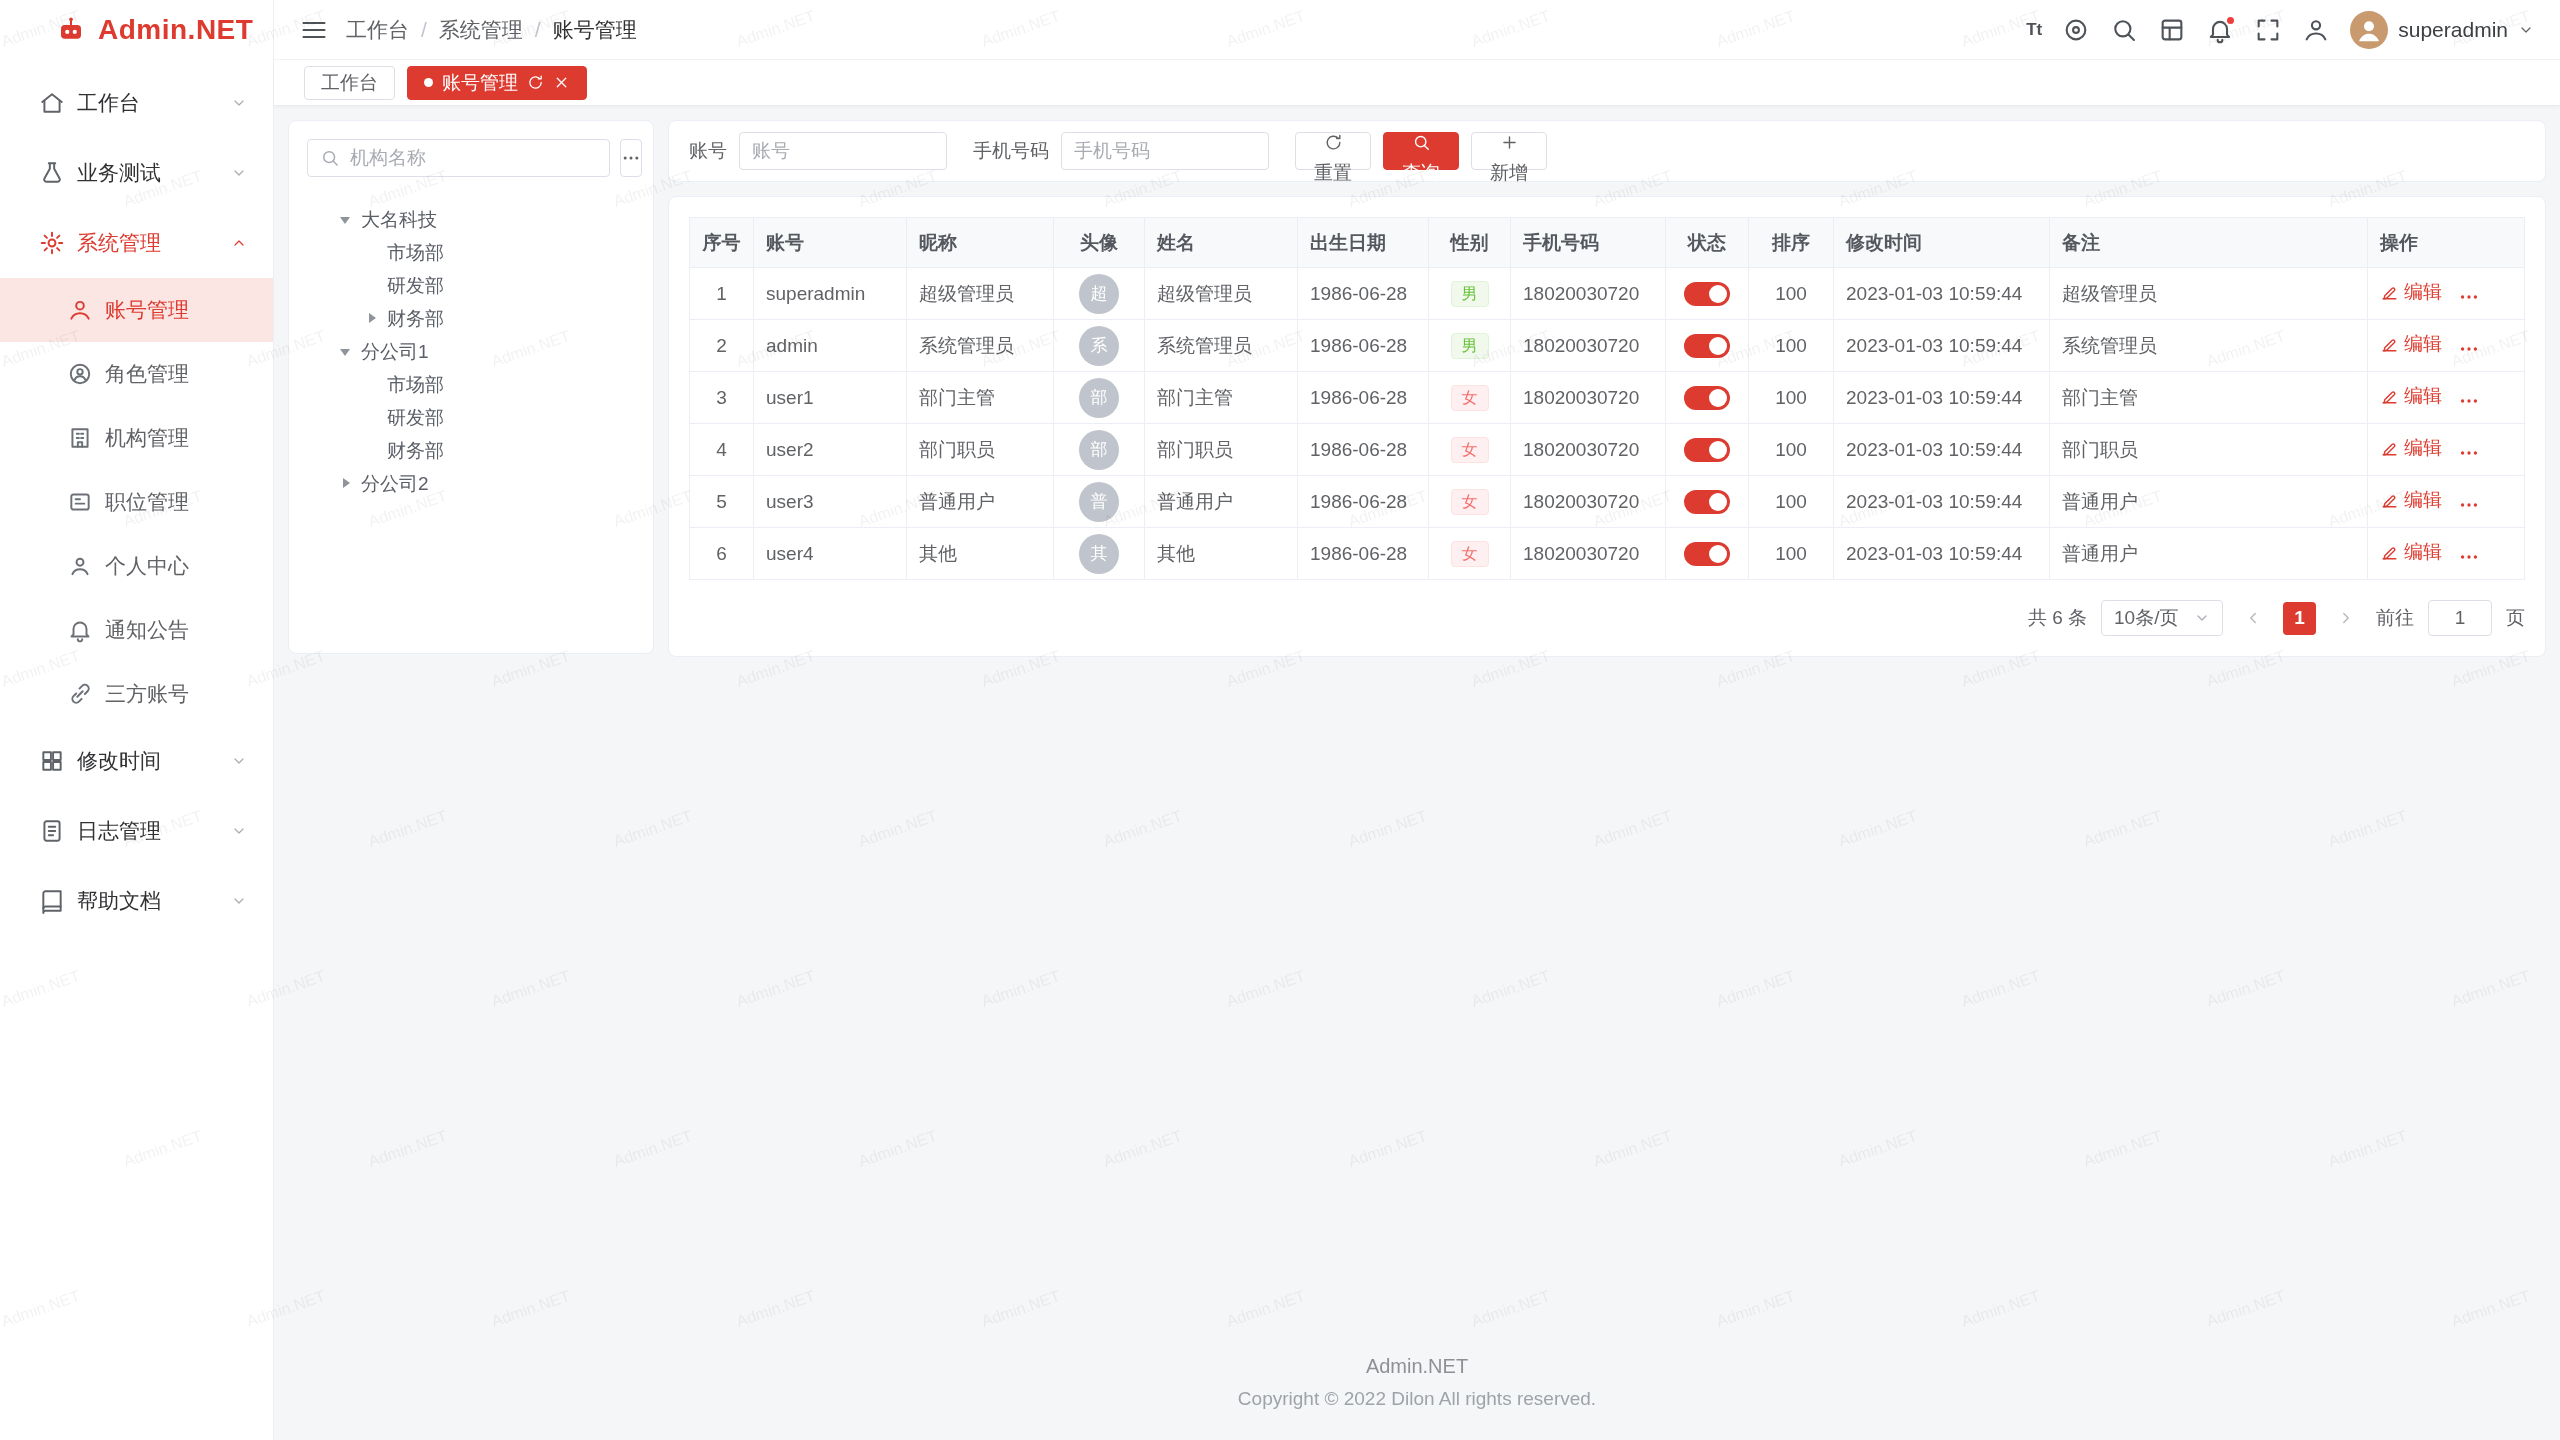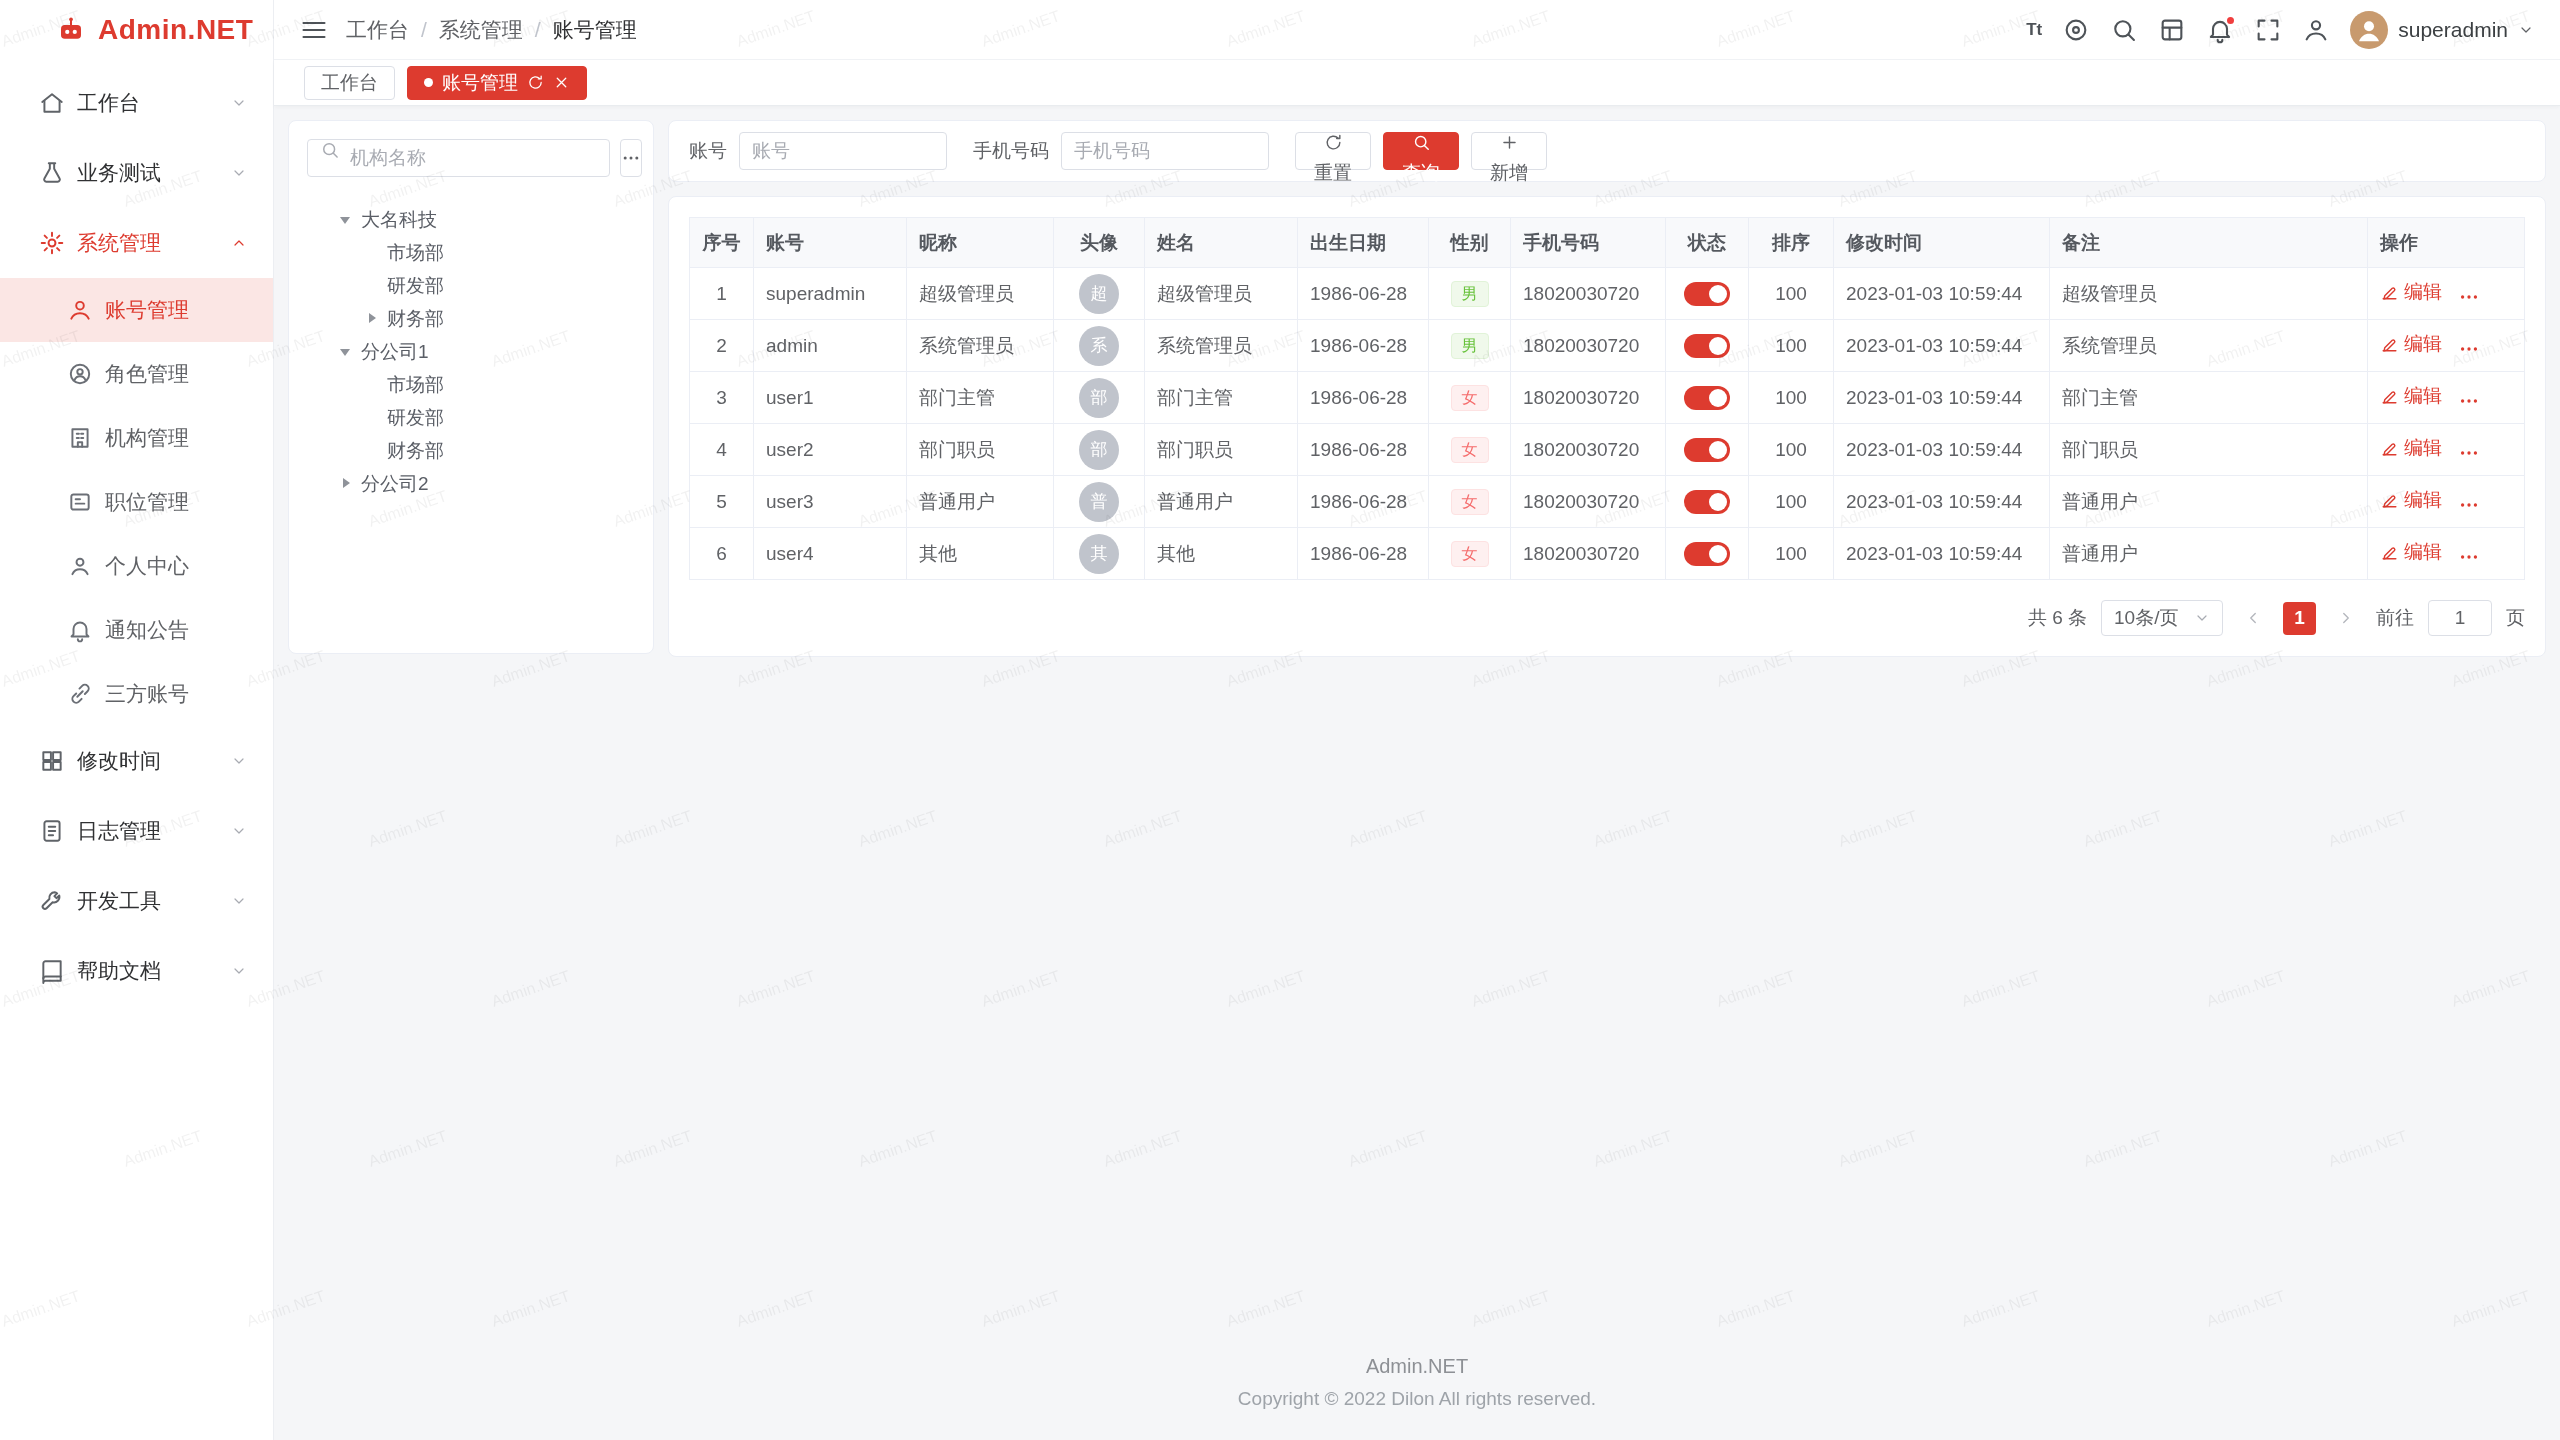--- a/index.html
+++ b/index.html
@@ -60,21 +60,21 @@
   .tab .dot { width: 9px; height: 9px; border-radius: 50%; background: #fff; }
   .tab .tab-ic { color: #fff; cursor: pointer; }
 
   
   #content { flex: 1; display: flex; flex-direction: column; padding: 14px; overflow: hidden; }
   .content-row { display: flex; gap: 14px; align-items: flex-start; }
   section { background: #fff; border: 1px solid #ebeef5; border-radius: 8px; }
 
   #org-card { width: 366px; flex: none; height: 534px; padding: 18px; }
   .search-row { display: flex; gap: 10px; }
-  .search-box { flex: 1; height: 38px; border: 1px solid #dcdfe6; border-radius: 4px; display: flex; gap: 8px; padding: 0 12px; background: #fff; }
+  .search-box { flex: 1; height: 38px; border: 1px solid #dcdfe6; border-radius: 4px; display: flex; align-items: center; gap: 8px; padding: 0 12px; background: #fff; }
   .search-box .s-icon { color: #a8abb2; }
   .search-box input { border: none; outline: none; flex: 1; min-width: 0; font-size: 19px; color: #606266; background: transparent; }
   input::placeholder { color: #a8abb2; }
   .more-btn { width: 44px; height: 38px; border: 1px solid #dcdfe6; border-radius: 4px; background: #fff; color: #606266; display: inline-flex; align-items: center; justify-content: center; cursor: pointer; padding: 0; }
   #tree { margin-top: 26px; }
   .tree-item { height: 33px; display: flex; align-items: center; color: #5a5e66; font-size: 19px; cursor: pointer; white-space: nowrap; }
   .tree-item .caret { width: 14px; height: 14px; margin-right: 8px; flex: none; position: relative; }
   .caret.down::after { content: ""; position: absolute; left: 1px; top: 4px; border-top: 7px solid #8f939a; border-left: 5px solid transparent; border-right: 5px solid transparent; }
   .caret.right::after { content: ""; position: absolute; left: 4px; top: 1px; border-left: 7px solid #8f939a; border-top: 5px solid transparent; border-bottom: 5px solid transparent; }
   .caret.none::after { content: ""; }
@@ -258,33 +258,20 @@
           </span>
         </div>
         <div class="menu-item" data-name="sidebar-item-log-management">
           <span class="ic s26 mi-icon" data-name="document-icon">
             <svg viewBox="0 0 24 24" fill="none" stroke="currentColor" stroke-width="1.8" stroke-linecap="round" stroke-linejoin="round">
               <rect x="5" y="3" width="14" height="18" rx="2"></rect>
               <path d="M9 8h6M9 12h6M9 16h4"></path>
             </svg>
           </span>
           <span class="mi-label" data-name="sidebar-item-label">日志管理</span>
-          <span class="ic s16 mi-arrow" data-name="chevron-down-icon">
-            <svg viewBox="0 0 24 24" fill="none" stroke="currentColor" stroke-width="1.8" stroke-linecap="round" stroke-linejoin="round">
-              <path d="M6 9l6 6 6-6"></path>
-            </svg>
-          </span>
-        </div>
-        <div class="menu-item" data-name="sidebar-item-dev-tools">
-          <span class="ic s26 mi-icon" data-name="tool-icon">
-            <svg viewBox="0 0 24 24" fill="none" stroke="currentColor" stroke-width="1.8" stroke-linecap="round" stroke-linejoin="round">
-              <path d="M14.5 4a5 5 0 0 0-4.9 6.1L4 15.7a2.1 2.1 0 0 0 3 3l5.6-5.6A5 5 0 0 0 18.7 7l-2.6 2.4-1.9-1.9L16.8 5a5 5 0 0 0-2.3-1z"></path>
-            </svg>
-          </span>
-          <span class="mi-label" data-name="sidebar-item-label">开发工具</span>
           <span class="ic s16 mi-arrow" data-name="chevron-down-icon">
             <svg viewBox="0 0 24 24" fill="none" stroke="currentColor" stroke-width="1.8" stroke-linecap="round" stroke-linejoin="round">
               <path d="M6 9l6 6 6-6"></path>
             </svg>
           </span>
         </div>
         <div class="menu-item" data-name="sidebar-item-help-docs">
           <span class="ic s26 mi-icon" data-name="book-icon">
             <svg viewBox="0 0 24 24" fill="none" stroke="currentColor" stroke-width="1.8" stroke-linecap="round" stroke-linejoin="round">
               <path d="M4 5a2 2 0 0 1 2-2h14v18H6a2 2 0 0 0-2 2z"></path>

